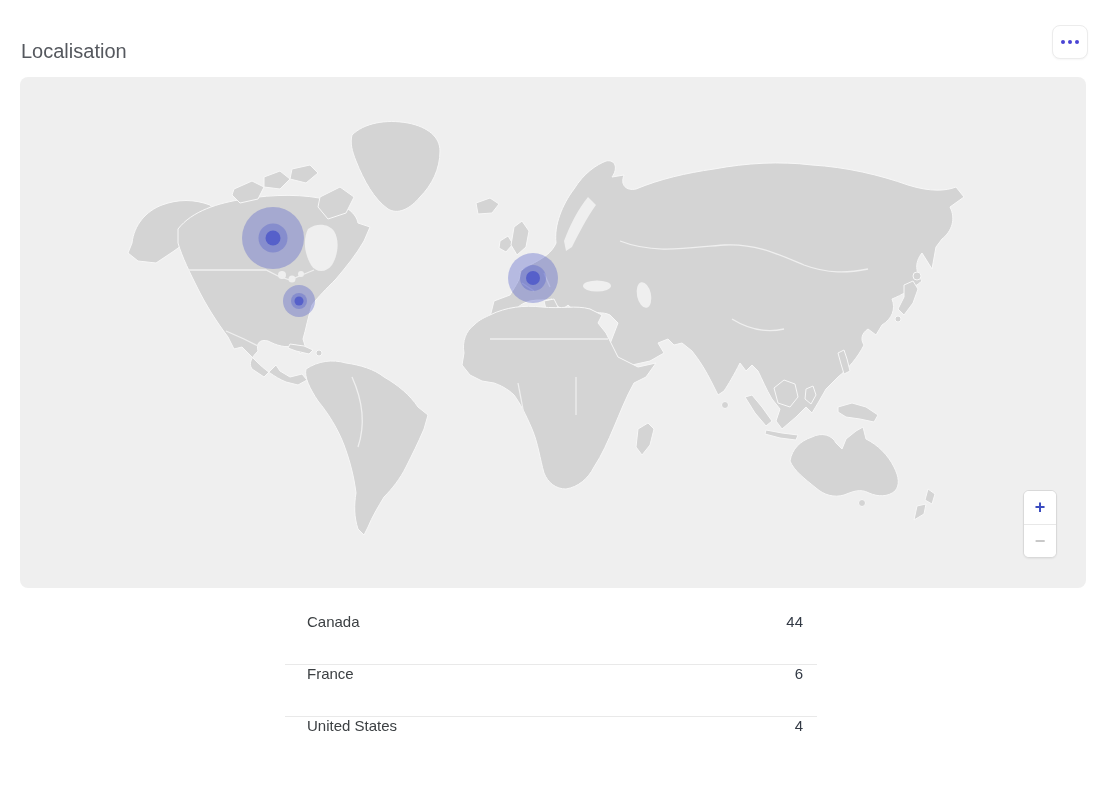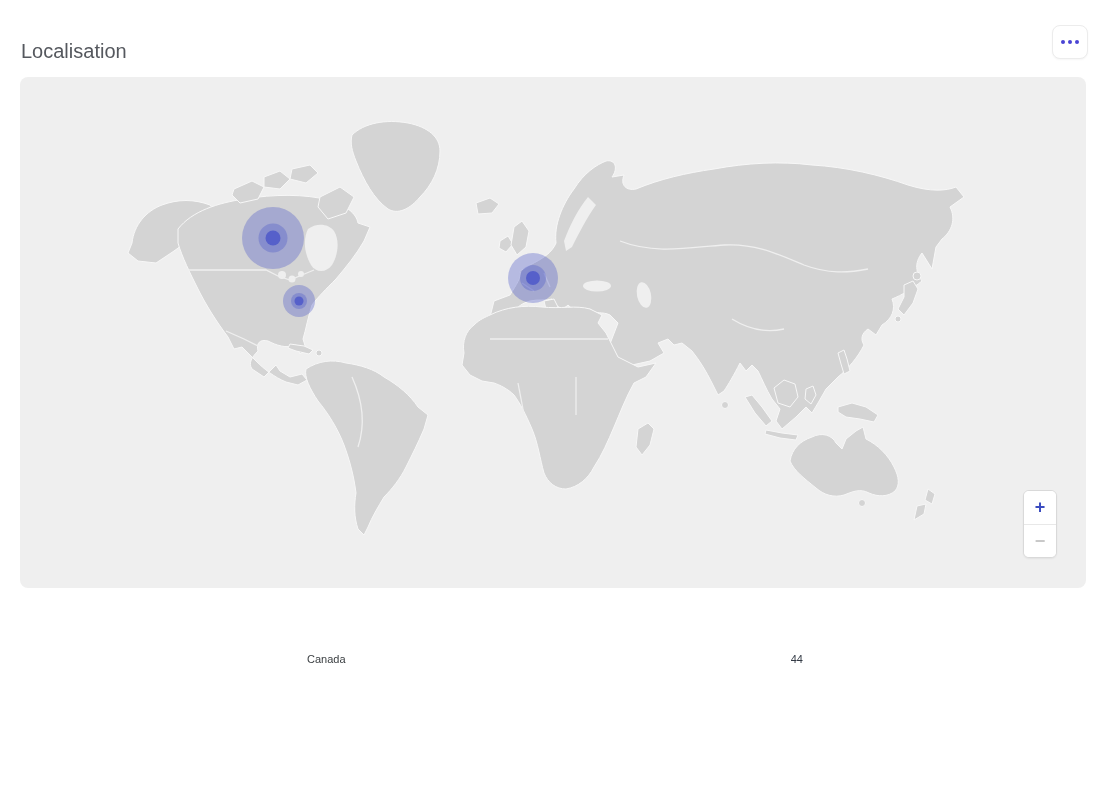--- a/index.html
+++ b/index.html
@@ -35,23 +35,23 @@
     box-shadow:0 1px 2px rgba(0,0,0,.06);
   }
   .zoom-ctl button{
     display:block;width:100%;height:33px;border:0;background:#fff;cursor:pointer;
     font-family:"Liberation Sans",sans-serif;font-size:18px;font-weight:bold;line-height:33px;padding:0;
   }
   .zoom-in{color:#3b4cc0;}
   .zoom-out{color:#c8c8c8;border-top:1px solid #e8e8e8 !important;}
   .country-table{position:absolute;left:285px;top:613px;width:532px;}
   .row{
-    display:flex;justify-content:space-between;align-items:flex-end;
+    display:flex;justify-content:space-between;align-items:flex-start;
     height:52px;padding:0 14px 0 22px;border-bottom:1px solid var(--divider);
-    font-size:11px;
+    font-size:15px;
   }
   .row:last-child{border-bottom:none;}
   .row .lab{color:var(--rowtext);}
   .row .val{color:var(--link);cursor:pointer;}
 </style>
 </head>
 <body>
 
 <div>
 
@@ -157,15 +157,23 @@
       <button class="zoom-in">+</button>
       <button class="zoom-out">−</button>
     </div>
   </div>
 
   <div class="country-table" id="country-table">
       <div class="row">
         <span class="lab">Canada</span>
         <a class="val">44</a>
       </div>
+      <div class="row">
+        <span class="lab">France</span>
+        <a class="val">6</a>
+      </div>
+      <div class="row">
+        <span class="lab">United States</span>
+        <a class="val">4</a>
+      </div>
     </div>
 
 </div>
 
 </body></html>

